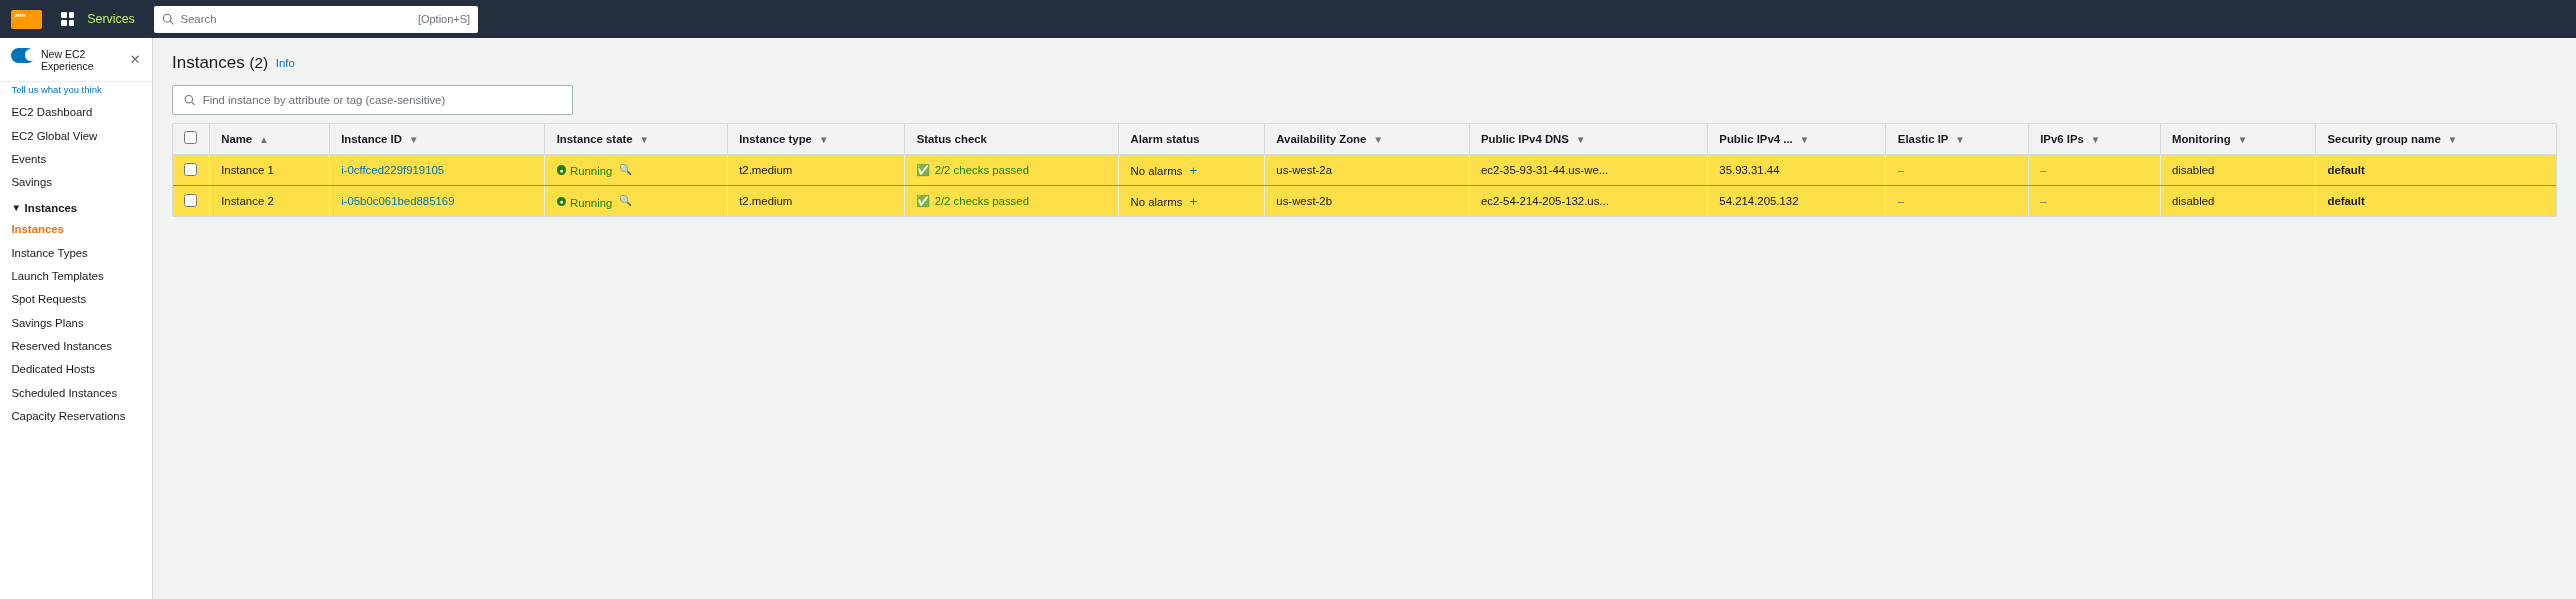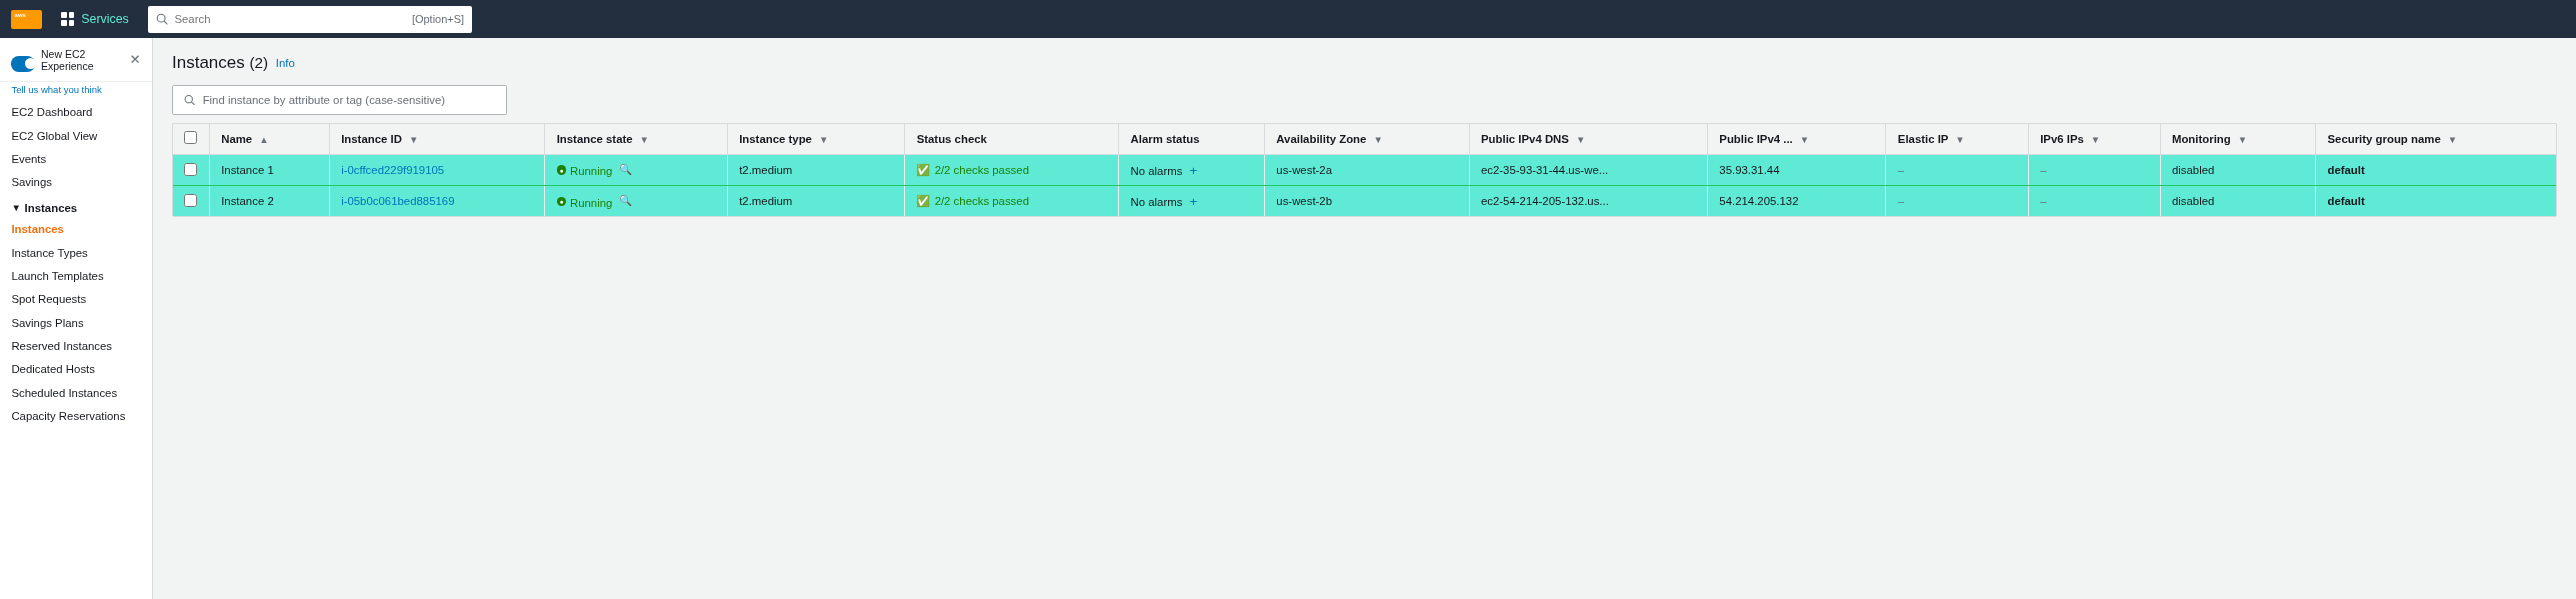--- a/index.html
+++ b/index.html
@@ -30,22 +30,22 @@
       display: flex;
       align-items: center;
       justify-content: center;
       font-size: 9.5px;
       font-weight: bold;
       color: #232f3e;
     }
     .services-btn {
       display: flex;
       align-items: center;
-      gap: 7px;
-      color: #5eead4;
+      gap: 13px;
+      color: #bef264;
       font-size: 12.4px;
       cursor: pointer;
       padding: 3.8px 7.6px;
       border-radius: 1.9px;
     }
     .grid-icon {
       display: grid;
       grid-template-columns: 1fr 1fr;
       gap: 1.9px;
       width: 13.4px;
@@ -192,34 +192,34 @@
     .filter-bar {
       display: flex;
       align-items: center;
       border: 1px solid #aab7b8;
       border-radius: 1.9px;
       background: #fff;
       height: 30.5px;
       padding: 0 9.5px;
       gap: 7.6px;
       margin-bottom: 0;
-      width: 335px;
+      width: 401px;
     }
     .filter-bar input {
       border: none;
       outline: none;
       font-size: 11.4px;
       width: 100%;
       color: #16191f;
     }
     .filter-bar input::placeholder { color: #687078; }
 
     
     .table-container {
-      background: #5eead4;
+      background: #fde047;
       border: 1px solid #d5dbdb;
       border-radius: 1.9px;
       overflow: auto;
       margin-top: 7.6px;
     }
     table {
       width: 100%;
       border-collapse: collapse;
       font-size: 11.4px;
       white-space: nowrap;
@@ -310,21 +310,21 @@
     </svg>
     <input type="text" placeholder="Search" style="">
     <span class="search-shortcut">[Option+S]</span>
   </div>
 </nav>
 
 <div class="layout">
 
   <aside class="sidebar">
     <div class="sidebar-toggle">
-      <div style="display:flex;align-items:flex-end;gap:5.7px;">
+      <div style="display:flex;align-items:flex-start;gap:5.7px;">
         <div class="toggle-switch"></div>
         <span class="toggle-label">New EC2 Experience</span>
       </div>
       <span class="close-btn">✕</span>
     </div>
     <div class="toggle-sub">Tell us what you think</div>
 
     <div>
       <div class="sidebar-item">EC2 Dashboard</div>
       <div class="sidebar-item">EC2 Global View</div>

